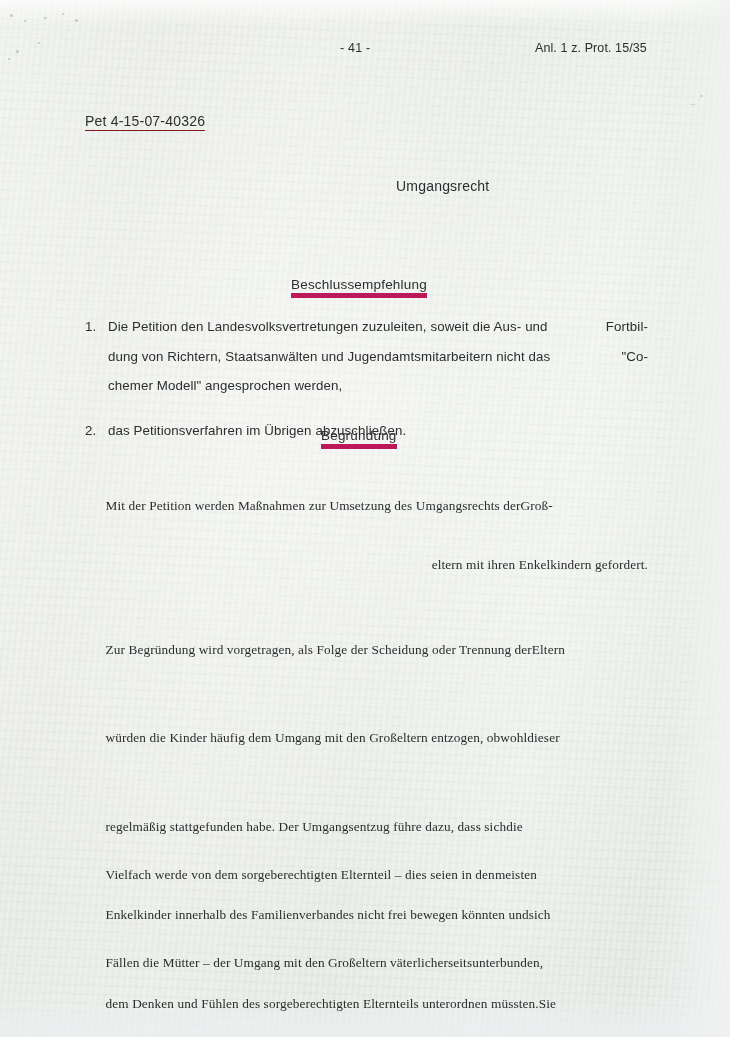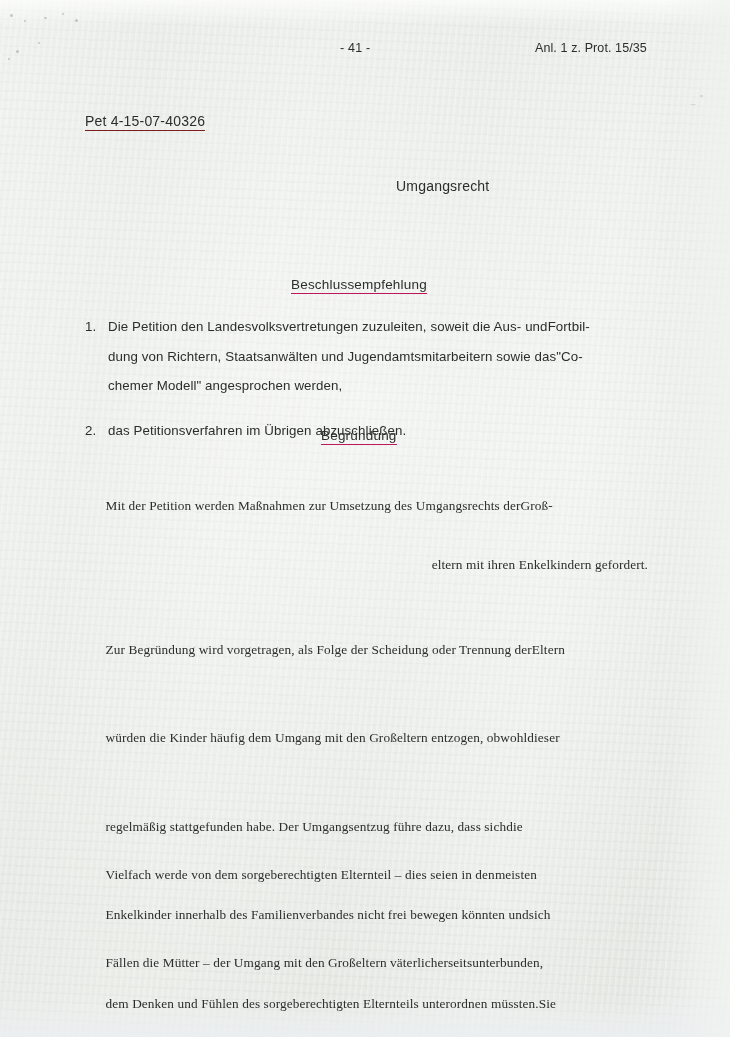--- a/index.html
+++ b/index.html
@@ -117,21 +117,21 @@
     left: 396px;
     top: 178px;
     font-size: 14px;
     letter-spacing: 0.2px;
   }
 
   .section-heading {
     position: absolute;
     font-size: 13.5px;
     letter-spacing: 0.2px;
-    border-bottom: 1px solid #be185d;
+    border-bottom: 5px solid #be185d;
     padding-bottom: 1px;
   }
   .section-heading.recommendation { left: 291px; top: 277px; }
   .section-heading.reasoning      { left: 321px; top: 428px; text-align: right; }
 
   .numbered-list {
     position: absolute;
     left: 85px;
     top: 312px;
     width: 563px;
@@ -167,21 +167,21 @@
   .body-block.p1 { top: 461px; }
   .body-block.p2 { top: 535px; }
   .body-block.p3 { top: 605px; }
   .body-block.p4 { top: 830px; }
 
   .body-block .line { display: block; white-space: pre-wrap; }
   .body-block .line.last { text-align: right; }
 
   .justified-line {
     display: flex;
-    justify-content: flex-start;
+    justify-content: space-between;
   }
   .justified-line > span { white-space: pre; }
 </style>
 </head>
 <body>
 
 <div class="paper"></div>
 <div class="paper-streaks"></div>
 <div class="edge-shade-top"></div>
 <div class="edge-shade-bottom"></div>
@@ -215,21 +215,21 @@
 
   <div class="numbered-list">
 
     <div class="list-item">
       <span class="marker">1.</span>
       <span class="line justified-line">
         <span>Die Petition den Landesvolksvertretungen zuzuleiten, soweit die Aus- und</span>
           <span>Fortbil-</span>
       </span>
       <span class="line justified-line">
-        <span>dung von Richtern, Staatsanwälten und Jugendamtsmitarbeitern sowie das</span>
+        <span>dung von Richtern, Staatsanwälten und Jugendamtsmitarbeitern nicht das</span>
           <span>"Co-</span>
       </span>
       <span class="line last">chemer Modell" angesprochen werden,</span>
     </div>
 
     <div class="list-item no-justify">
       <span class="marker">2.</span>
       <span class="line last">das Petitionsverfahren im Übrigen abzuschließen.</span>
     </div>
 

